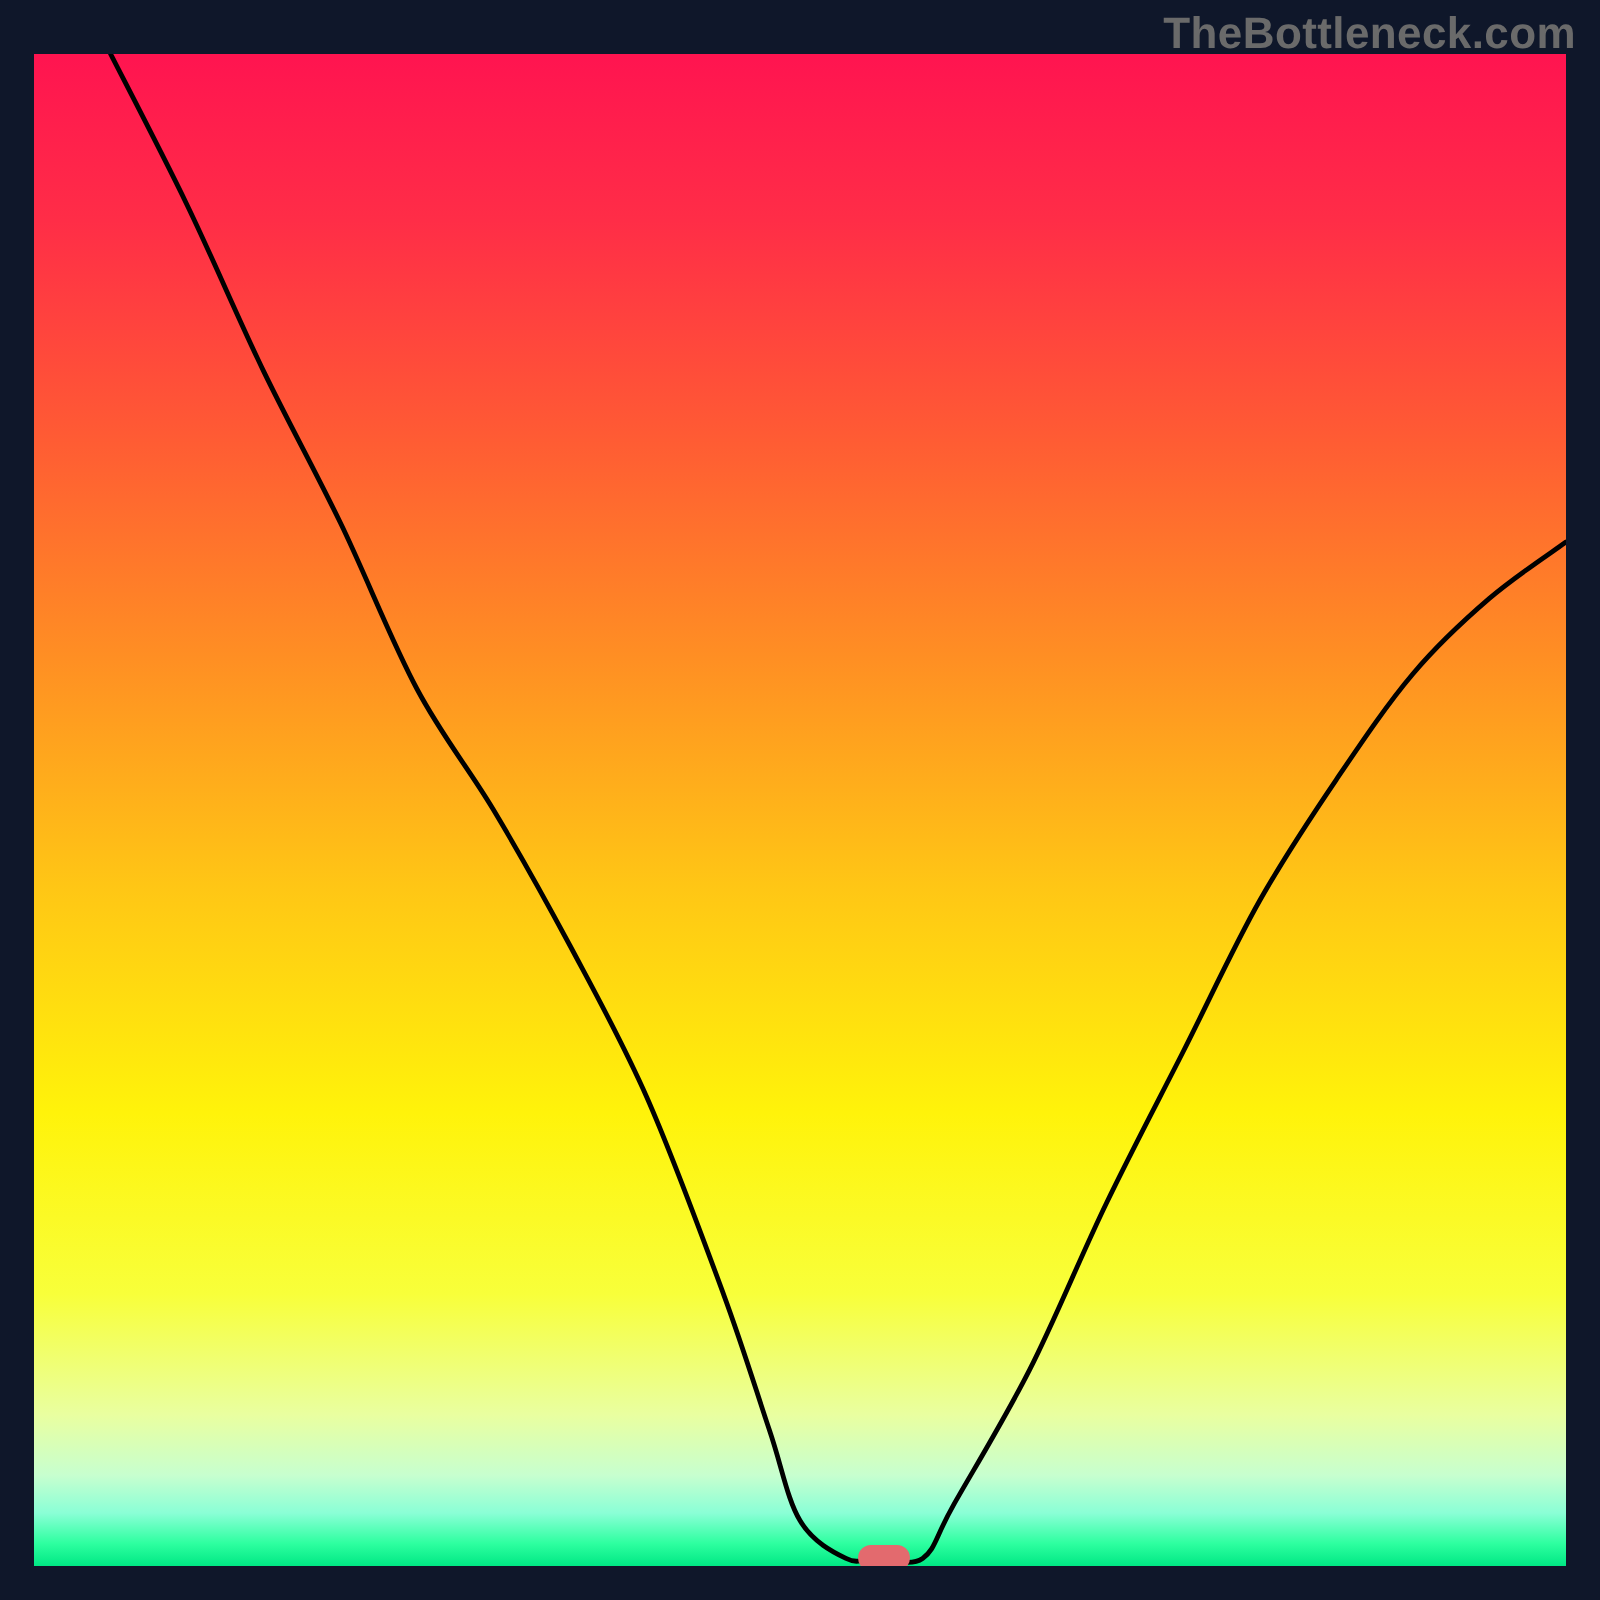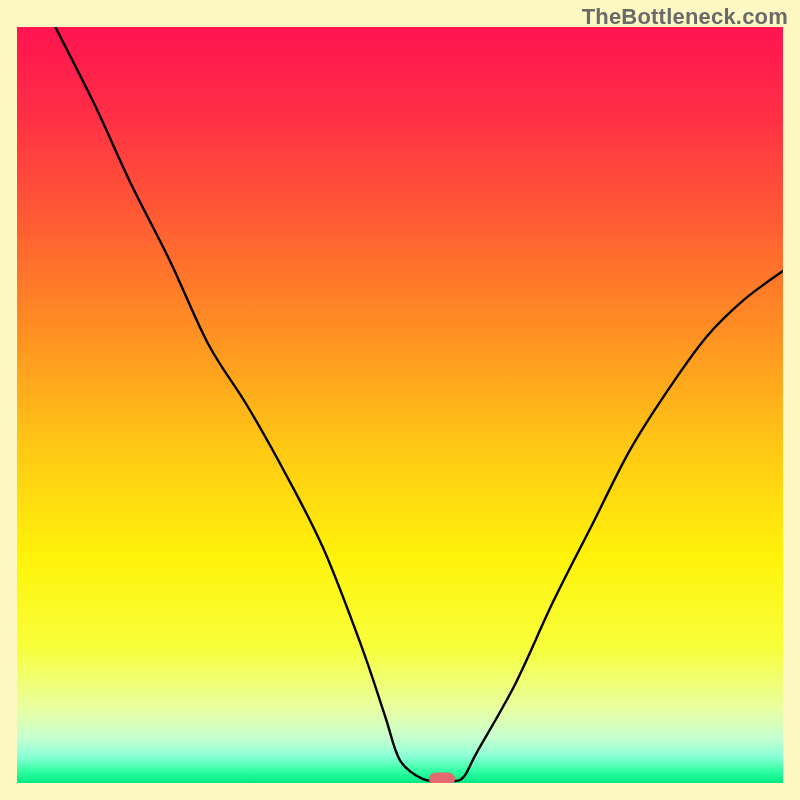--- a/index.html
+++ b/index.html
@@ -8,21 +8,21 @@
     width: 800px;
     height: 800px;
     background: #000;
     overflow: hidden;
     font-family: Arial, Helvetica, sans-serif;
   }
   .frame {
     position: relative;
     width: 800px;
     height: 800px;
-    background: #fef9c3;
+    background: #0f172a;
   }
   .watermark {
     position: absolute;
     top: 4px;
     right: 12px;
     color: #6a6a6a;
     font-size: 22px;
     font-weight: 600;
     letter-spacing: 0.2px;
     z-index: 10;

